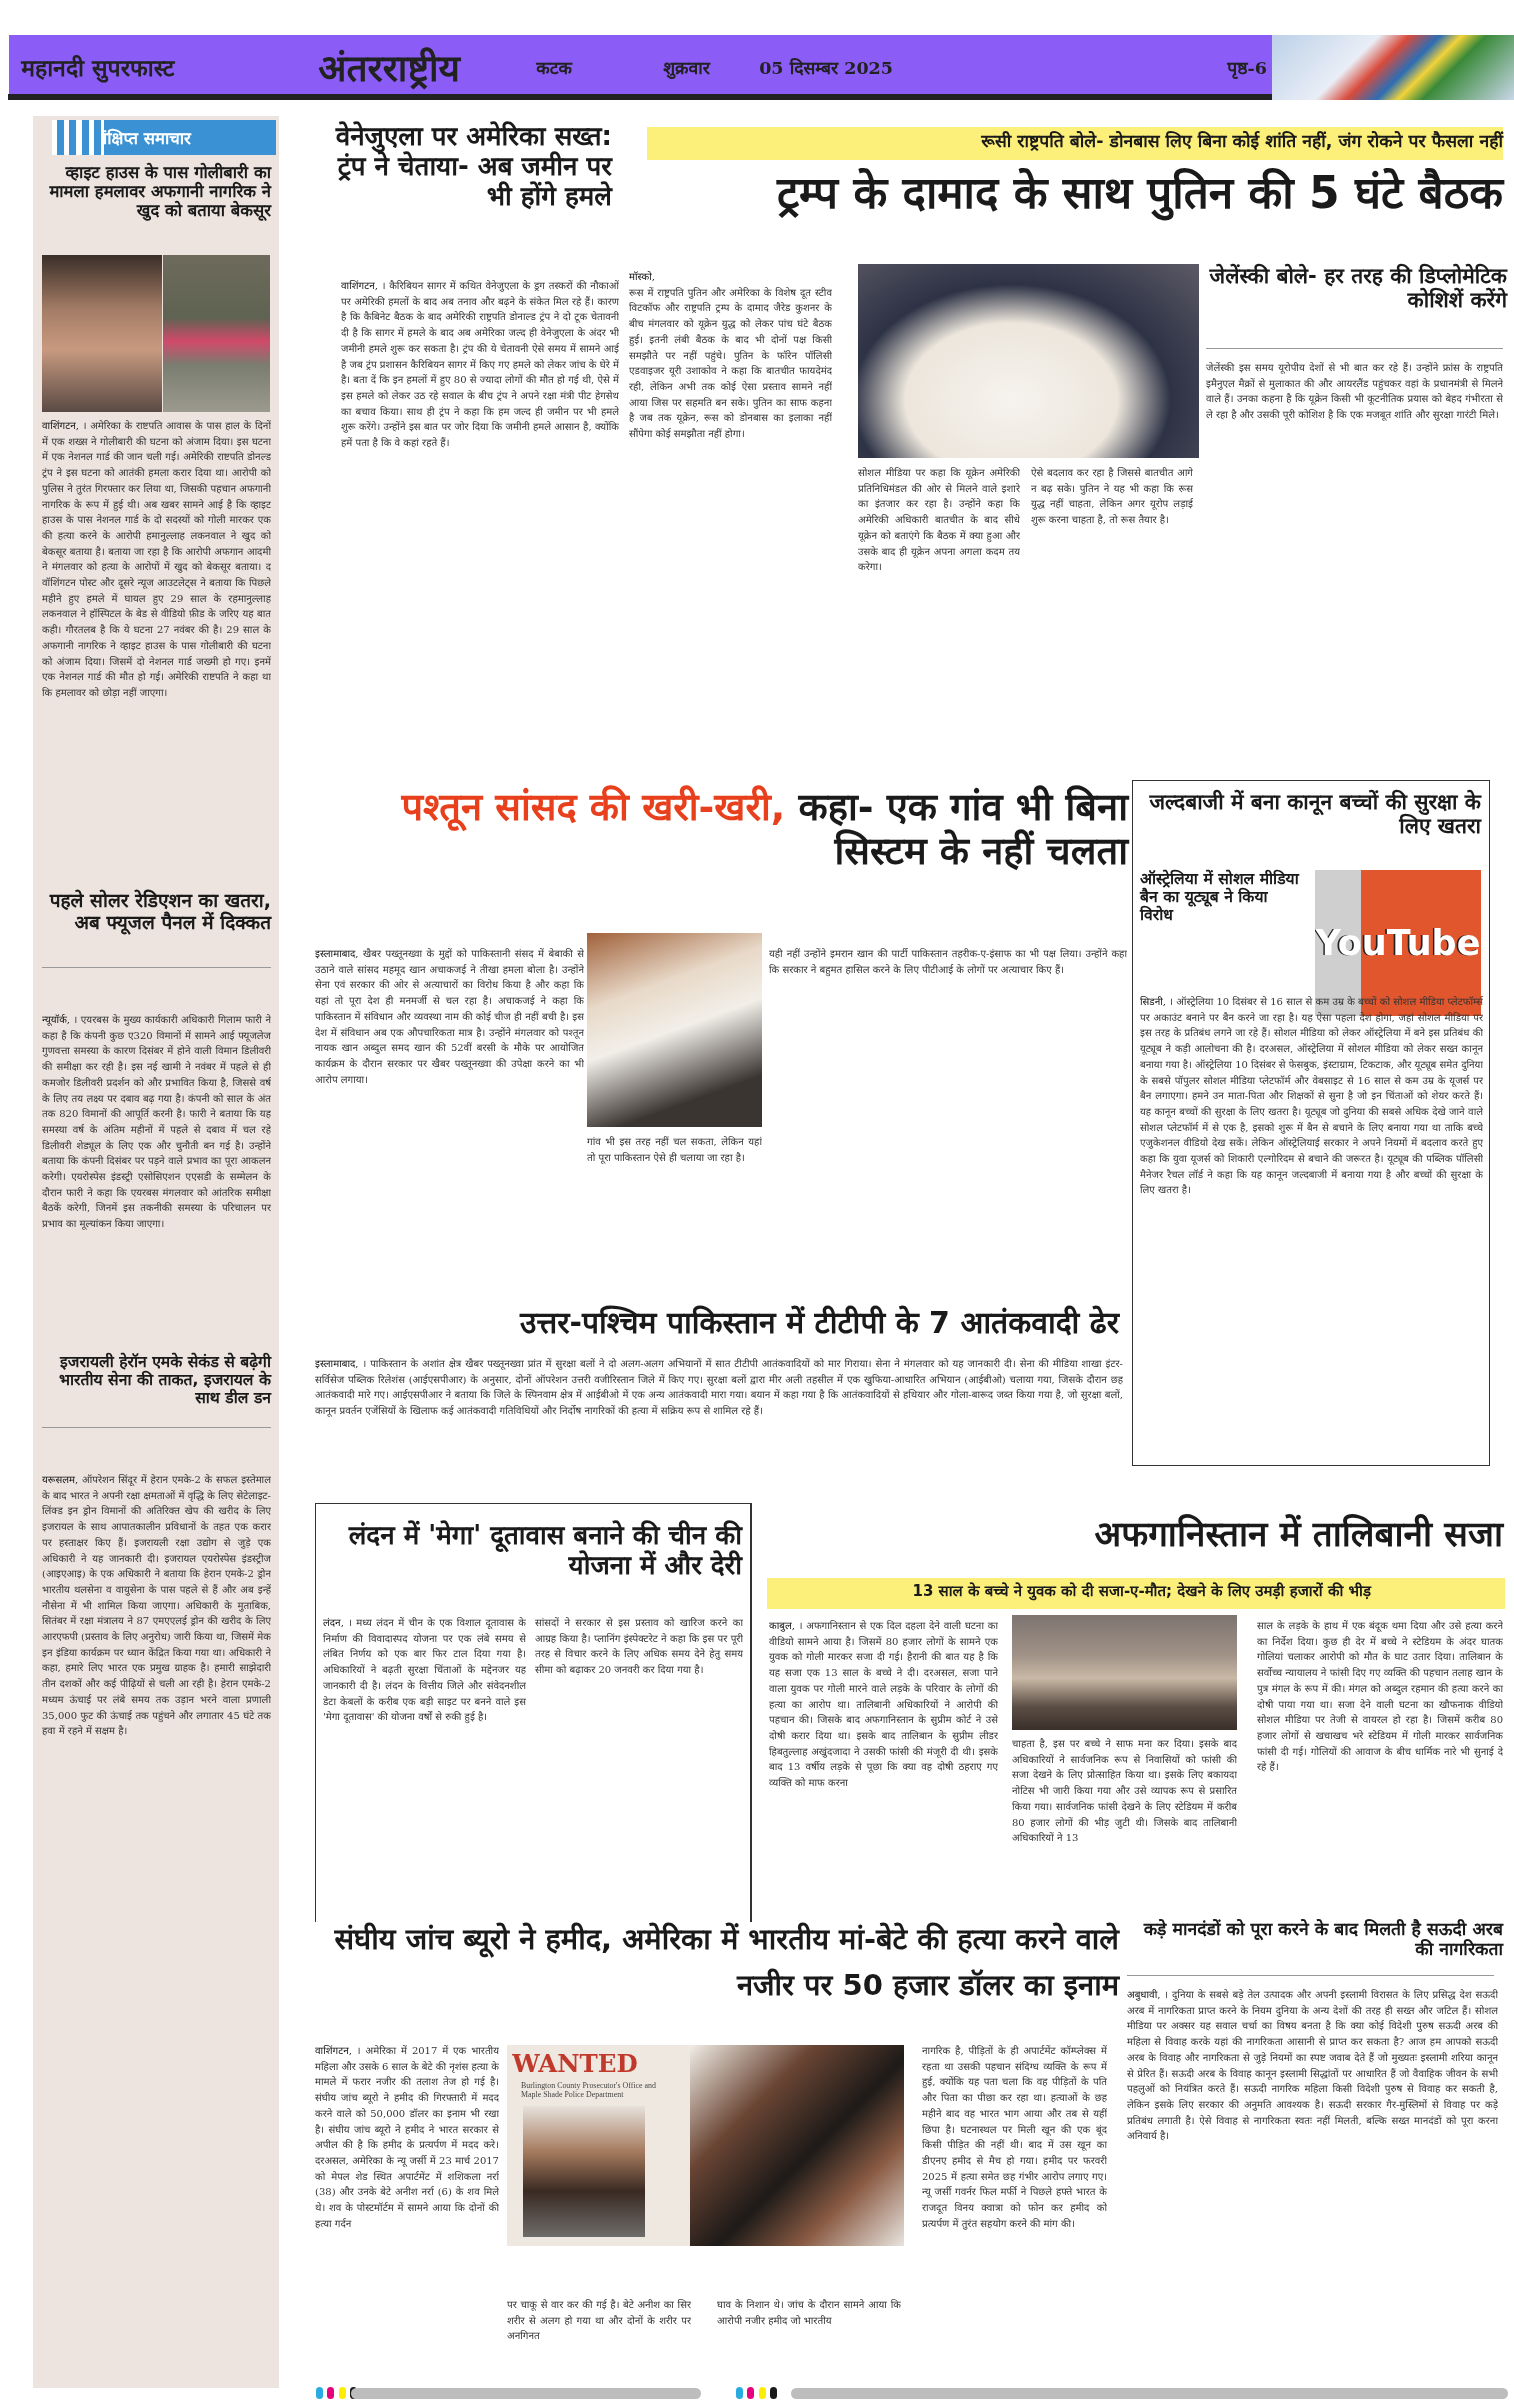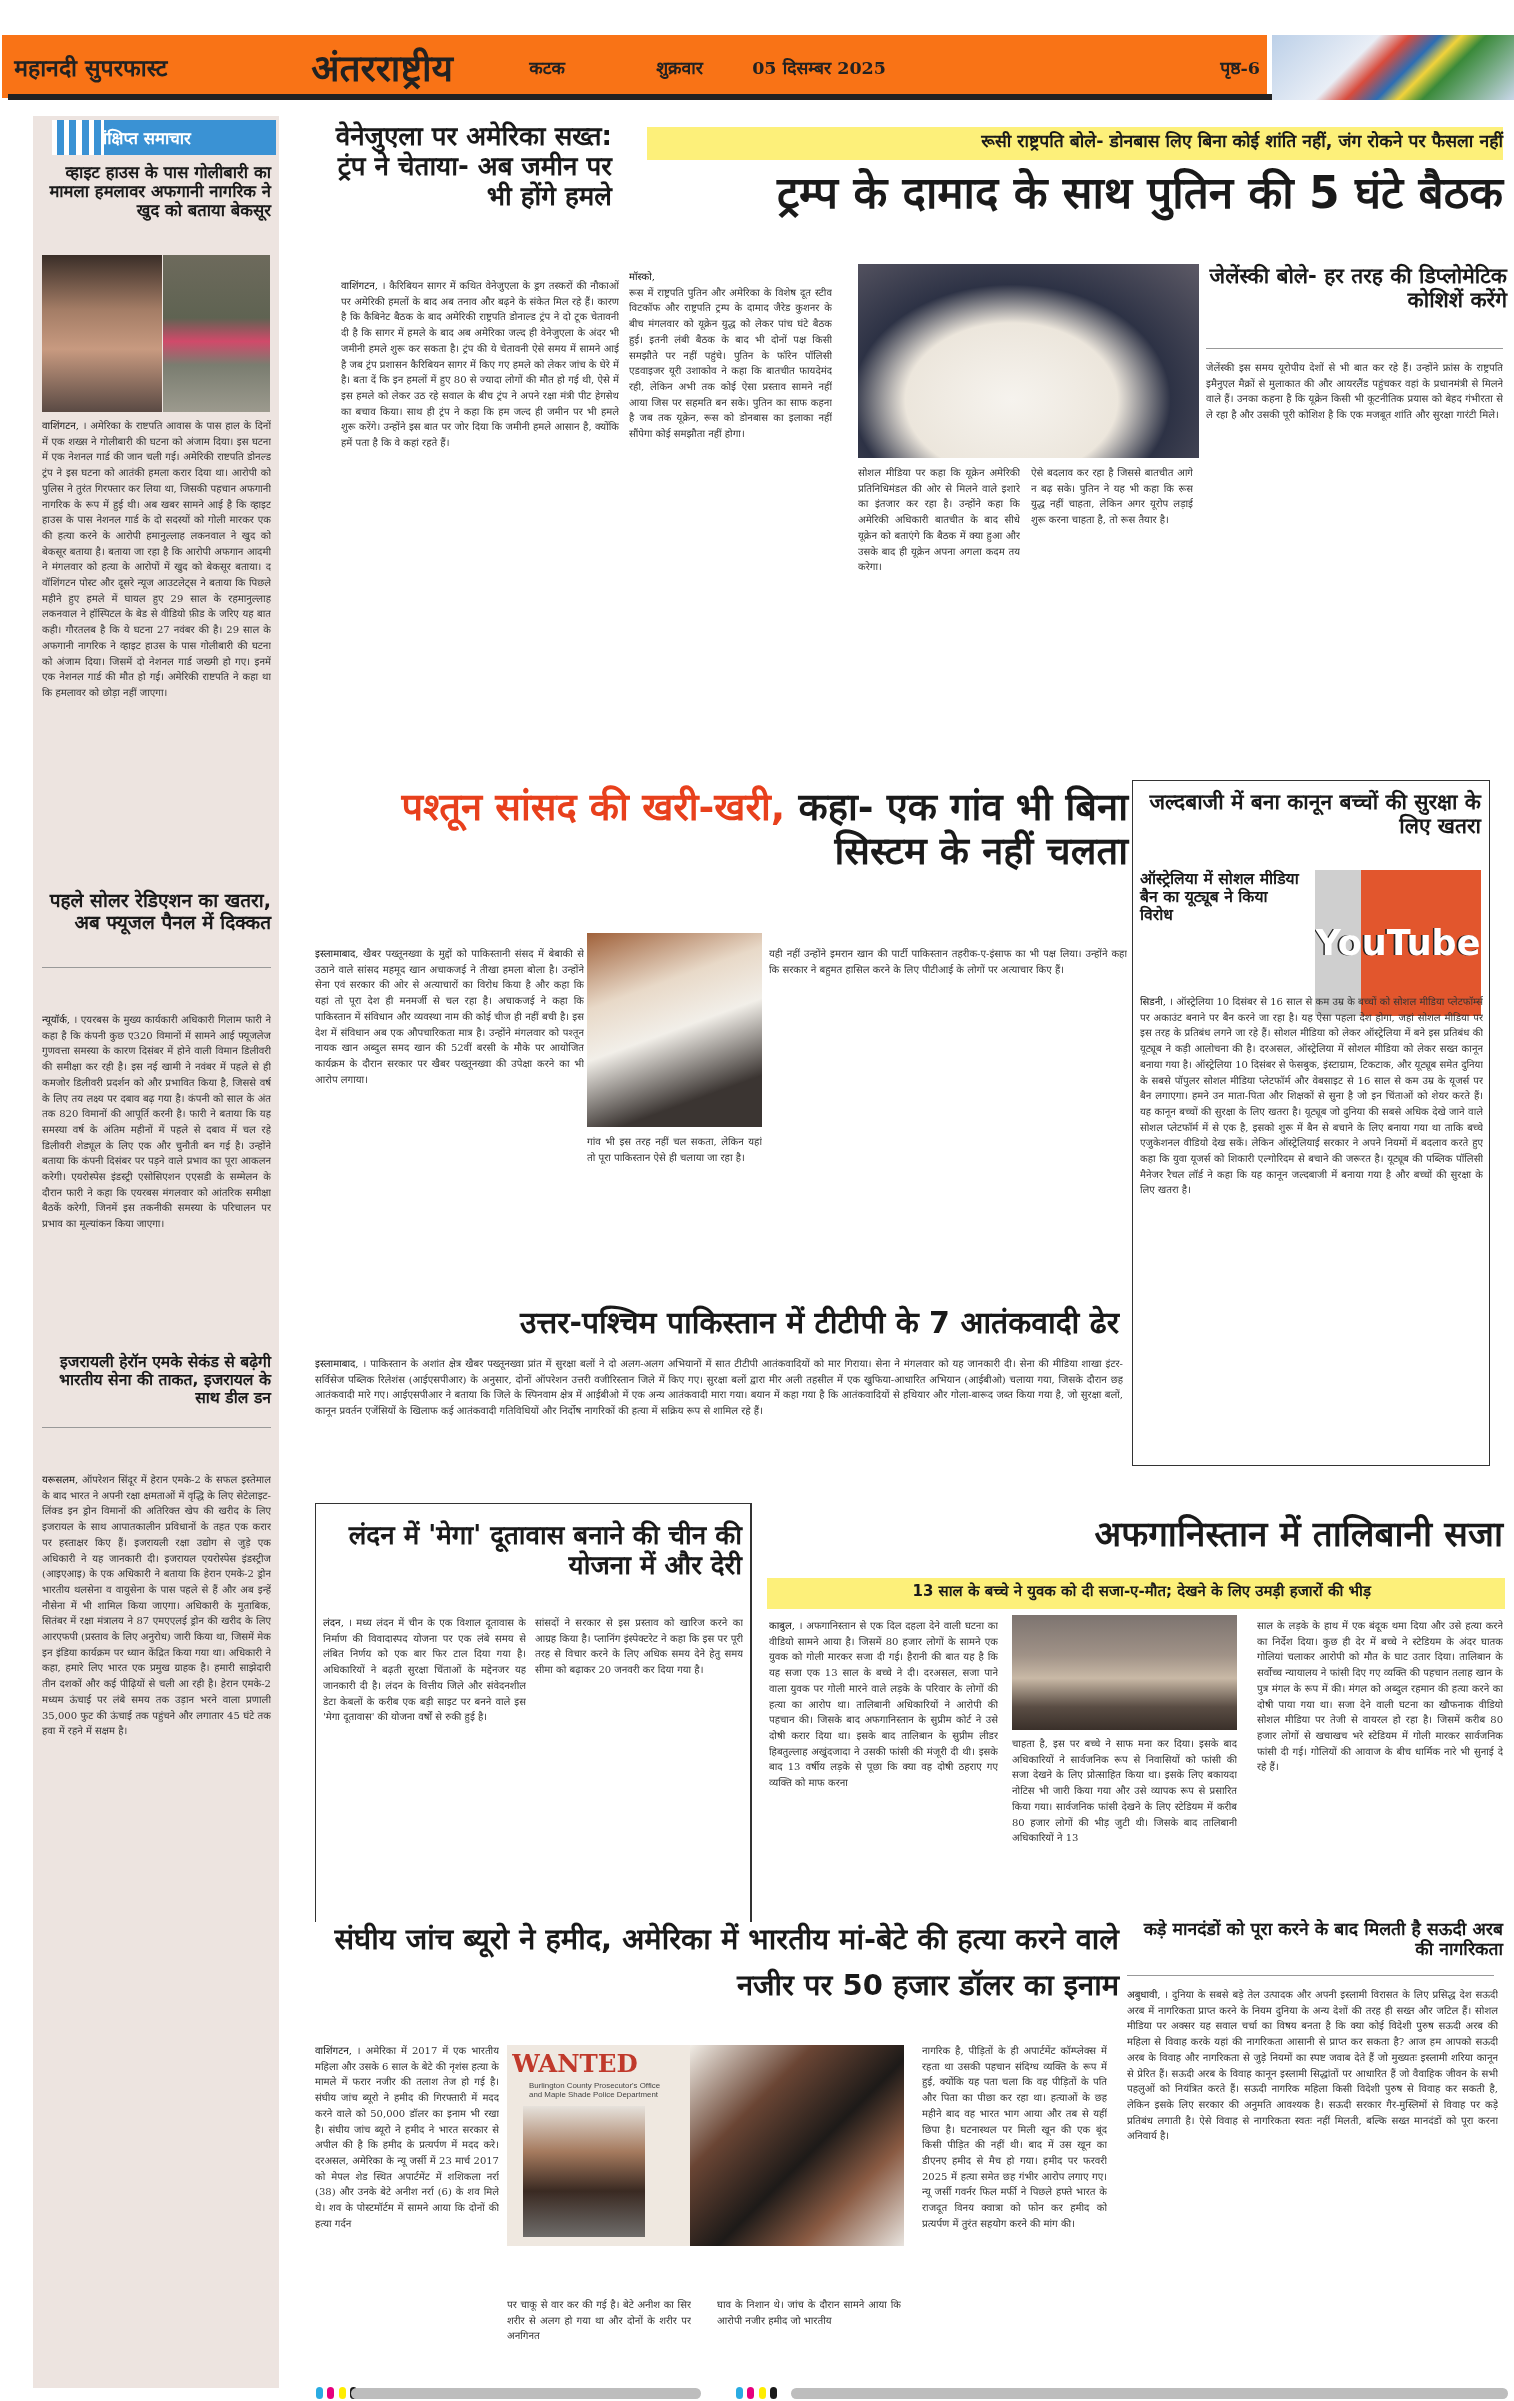--- a/index.html
+++ b/index.html
@@ -1,18 +1,18 @@
 <!DOCTYPE html>
 <html style="font-size:14px"><head>
 <meta charset="utf-8">
 <style>
 *{box-sizing:border-box;margin:0;padding:0}
 body{width:1514px;height:2401px;background:#fff;font-family:"DejaVu Sans","Liberation Sans",sans-serif;color:#222;position:relative;overflow:hidden}
 .abs{position:absolute}
-.hdr{left:2px;top:35px;width:1265px;height:63px;background:#f97316;display:flex;align-items:center;font-family:"DejaVu Serif",serif;font-weight:bold;color:#222}
+.hdr{left:9px;top:35px;width:1265px;height:63px;background:#8b5cf6;display:flex;align-items:center;font-family:"DejaVu Serif",serif;font-weight:bold;color:#222}
 .hdr-bar{left:7.9px;top:94px;width:1265px;height:6.1px;background:#222}
 .flags{left:1272px;top:35px;width:242px;height:65px;background:linear-gradient(135deg,#bcd0e8 0%,#e9eef6 35%,#d84b3c 45%,#2b6db5 55%,#f2d33a 62%,#3a8a3a 70%,#c9d7e9 100%)}
 .body-text{font-family:"DejaVu Serif",serif;font-size:10px;line-height:15.7px;color:#333;text-align:justify;overflow:hidden}
 .hl{font-family:"DejaVu Sans",sans-serif;font-weight:bold;color:#1a1a1a;text-align:right;line-height:1.15}
 .leftcol{left:33px;top:116px;width:246px;height:2272px;background:#ede4e0}
 .tagbox{left:52px;top:120px;width:224px;height:35px;background:#3a92d4;color:#fff;display:flex;align-items:center;padding-left:44px;font-weight:bold;font-size:16.6px}
 .stripes{left:52px;top:120px;width:52px;height:35px;background:repeating-linear-gradient(90deg,#fff 0 5.2px,#3a92d4 5.2px 12.2px)}
 .img{background:#8a8f96}
 .rule{height:0.9px;background:#999}
 .ybar{background:#fdf07a}
@@ -120,21 +120,21 @@
 <div class="abs img" style="left:1012px;top:1615px;width:225px;height:115px;background:linear-gradient(180deg,#7d7470 0%,#a09287 35%,#c9b9a6 55%,#5a4d44 80%,#3a302a 100%)"></div>
 <div class="abs body-text" style="left:1012px;top:1736px;width:225px;height:162px">चाहता है, इस पर बच्चे ने साफ मना कर दिया। इसके बाद अधिकारियों ने सार्वजनिक रूप से निवासियों को फांसी की सजा देखने के लिए प्रोत्साहित किया था। इसके लिए बकायदा नोटिस भी जारी किया गया और उसे व्यापक रूप से प्रसारित किया गया। सार्वजनिक फांसी देखने के लिए स्टेडियम में करीब 80 हजार लोगों की भीड़ जुटी थी। जिसके बाद तालिबानी अधिकारियों ने 13</div>
 <div class="abs body-text" style="left:1257px;top:1618px;width:246px;height:280px">साल के लड़के के हाथ में एक बंदूक थमा दिया और उसे हत्या करने का निर्देश दिया। कुछ ही देर में बच्चे ने स्टेडियम के अंदर घातक गोलियां चलाकर आरोपी को मौत के घाट उतार दिया। तालिबान के सर्वोच्च न्यायालय ने फांसी दिए गए व्यक्ति की पहचान तलाह खान के पुत्र मंगल के रूप में की। मंगल को अब्दुल रहमान की हत्या करने का दोषी पाया गया था। सजा देने वाली घटना का खौफनाक वीडियो सोशल मीडिया पर तेजी से वायरल हो रहा है। जिसमें करीब 80 हजार लोगों से खचाखच भरे स्टेडियम में गोली मारकर सार्वजनिक फांसी दी गई। गोलियों की आवाज के बीच धार्मिक नारे भी सुनाई दे रहे हैं।</div>
 
 <div class="abs hl" style="left:315px;top:1916px;width:804px;font-size:29px;line-height:1.6">संघीय जांच ब्यूरो ने हमीद, अमेरिका में भारतीय मां-बेटे की हत्या करने वाले नजीर पर 50 हजार डॉलर का इनाम</div>
 <div class="abs body-text" style="left:315px;top:2043px;width:184px;height:336px">
   <span class="place">वाशिंगटन,</span> <span>। अमेरिका में 2017 में एक भारतीय महिला और उसके 6 साल के बेटे की नृशंस हत्या के मामले में फरार नजीर की तलाश तेज हो गई है। संघीय जांच ब्यूरो ने हमीद की गिरफ्तारी में मदद करने वाले को 50,000 डॉलर का इनाम भी रखा है। संघीय जांच ब्यूरो ने हमीद ने भारत सरकार से अपील की है कि हमीद के प्रत्यर्पण में मदद करे। दरअसल, अमेरिका के न्यू जर्सी में 23 मार्च 2017 को मेपल शेड स्थित अपार्टमेंट में शशिकला नर्रा (38) और उनके बेटे अनीश नर्रा (6) के शव मिले थे। शव के पोस्टमॉर्टम में सामने आया कि दोनों की हत्या गर्दन</span>
 </div>
 <div class="abs" style="left:507px;top:2045px;width:184px;height:201px;background:#efe8e0;overflow:hidden">
   <div style="font-family:'DejaVu Serif',serif;font-weight:bold;color:#c0392b;font-size:24.5px;padding:3.5px 5.2px">WANTED</div>
-  <div style="font-family:Liberation Sans, sans-serif;font-size:7.9px;color:#444;padding:0 22px">Burlington County Prosecutor's Office and Maple Shade Police Department</div>
+  <div style="font-family:Liberation Serif, serif;font-size:7.9px;color:#444;padding:0 14px">Burlington County Prosecutor's Office and Maple Shade Police Department</div>
   <div style="margin:7px 15.7px;width:122px;height:131px;background:linear-gradient(180deg,#e6e2dc 0%,#a57a5e 35%,#3a2a22 65%,#6e6c6a 100%)"></div>
 </div>
 <div class="abs img" style="left:690px;top:2045px;width:214px;height:201px;background:linear-gradient(135deg,#f1ede6 0%,#6a4534 30%,#1d1a18 55%,#8a5b43 75%,#e8e4df 100%)"></div>
 <div class="abs body-text" style="left:507px;top:2297px;width:184px;height:83px">पर चाकू से वार कर की गई है। बेटे अनीश का सिर शरीर से अलग हो गया था और दोनों के शरीर पर अनगिनत</div>
 <div class="abs body-text" style="left:717px;top:2297px;width:184px;height:83px">घाव के निशान थे। जांच के दौरान सामने आया कि आरोपी नजीर हमीद जो भारतीय</div>
 <div class="abs body-text" style="left:922px;top:2043px;width:185px;height:336px">नागरिक है, पीड़ितों के ही अपार्टमेंट कॉम्प्लेक्स में रहता था उसकी पहचान संदिग्ध व्यक्ति के रूप में हुई, क्योंकि यह पता चला कि वह पीड़ितों के पति और पिता का पीछा कर रहा था। हत्याओं के छह महीने बाद वह भारत भाग आया और तब से यहीं छिपा है। घटनास्थल पर मिली खून की एक बूंद किसी पीड़ित की नहीं थी। बाद में उस खून का डीएनए हमीद से मैच हो गया। हमीद पर फरवरी 2025 में हत्या समेत छह गंभीर आरोप लगाए गए। न्यू जर्सी गवर्नर फिल मर्फी ने पिछले हफ्ते भारत के राजदूत विनय क्वात्रा को फोन कर हमीद को प्रत्यर्पण में तुरंत सहयोग करने की मांग की।</div>
 
 <div class="abs hl" style="left:1127px;top:1919px;width:376px;font-size:17.5px">कड़े मानदंडों को पूरा करने के बाद मिलती है सऊदी अरब की नागरिकता</div>
 <div class="abs rule" style="left:1127px;top:1975px;width:367px"></div>
 <div class="abs body-text" style="left:1127px;top:1987px;width:371px;height:393px">

